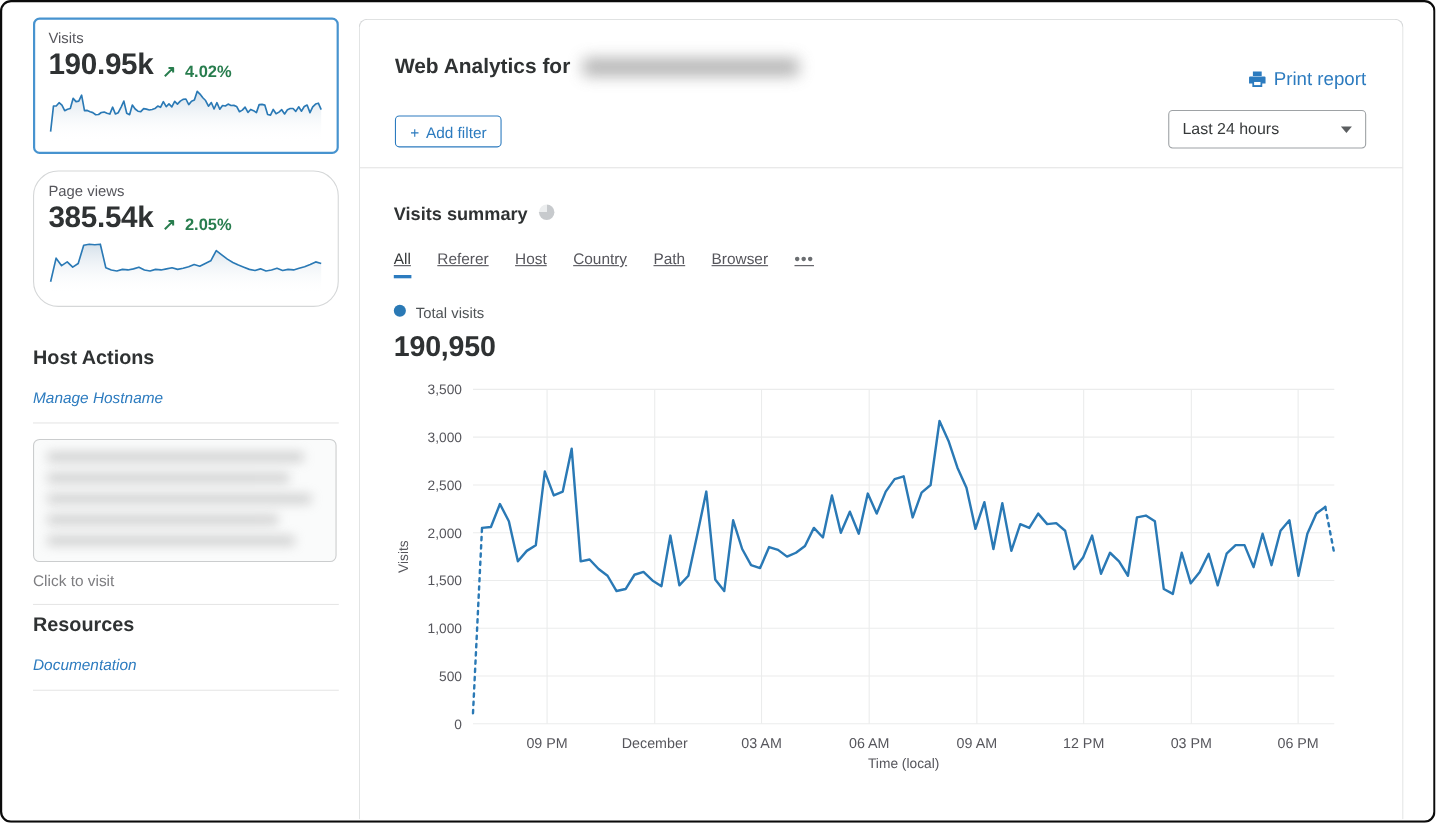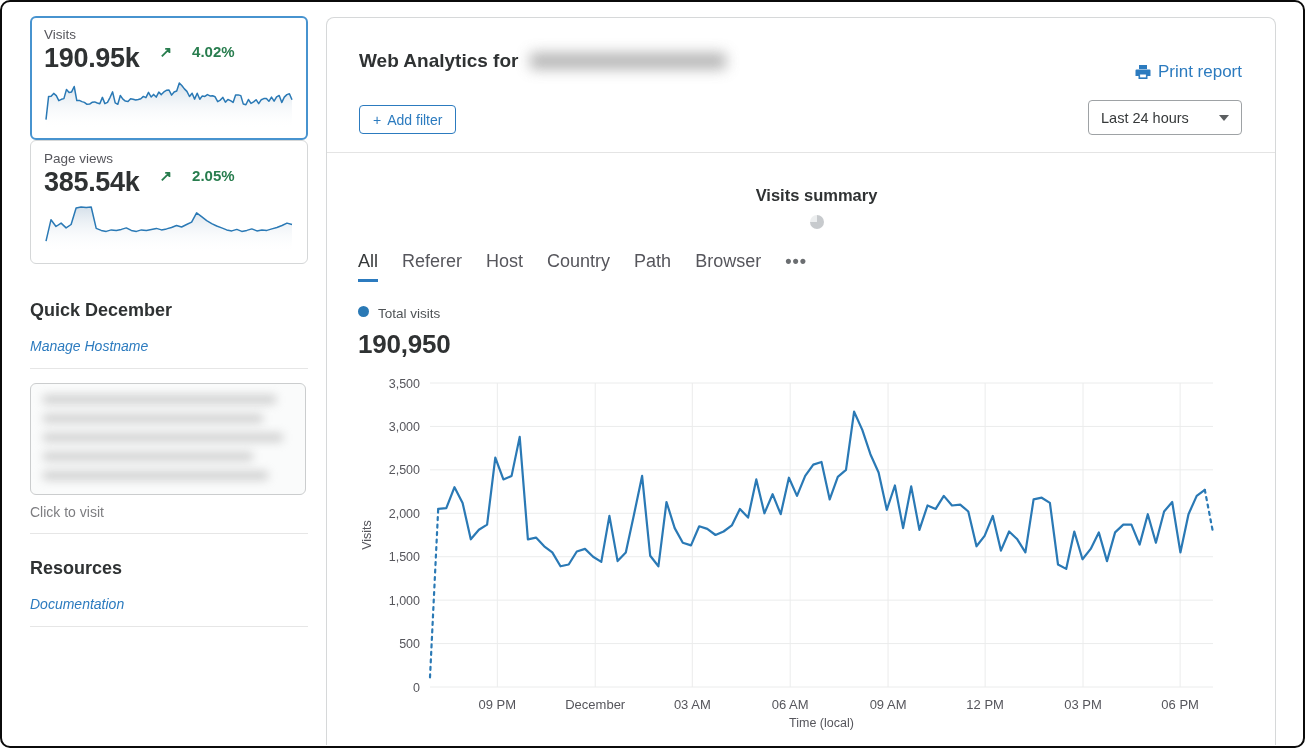--- a/index.html
+++ b/index.html
@@ -2,51 +2,51 @@
 <html><head>
 <meta charset="utf-8">
 <style>
   html,body{margin:0;padding:0;background:#fff;font-family:"Liberation Sans",sans-serif;}
   .frame{position:relative;width:1301px;height:744px;border:2px solid #0b0b0b;border-radius:10px;background:#fff;overflow:hidden;box-sizing:content-box;}
 
   
   .sidebar{position:absolute;left:28px;top:14px;width:278px;}
   .metric-card{box-sizing:border-box;width:278px;height:124px;border:1px solid #d5d7d8;border-radius:6px;background:#fff;padding:10px 13px 0;cursor:pointer;}
   .metric-card.selected{border-width:2px;padding:9px 12px 0;}
-  .metric-card + .metric-card{}
+  .metric-card + .metric-card{margin-top:15px;border-radius:23px;}
   .metric-label{font-size:13.5px;color:#56565c;}
-  .metric-row{display:flex;align-items:flex-start;gap:20px;margin-top:1px;}
+  .metric-row{display:flex;align-items:flex-end;gap:8px;margin-top:1px;}
   .metric-value{font-size:27px;font-weight:bold;color:#2f3233;letter-spacing:-.3px;}
   .metric-change{font-size:15px;font-weight:bold;}
   .metric-arrow{font-size:15px;font-weight:bold;}
   .spark{display:block;margin-top:4px;}
   .side-h{font-size:18px;font-weight:bold;color:#2f3233;margin:36px 0 0;}
   .side-link{display:inline-block;margin-top:17px;font-size:14px;text-decoration:none;cursor:pointer;font-style:italic;}
   .divider{border-top:1px solid #e6e6e6;margin-top:13px;}
   .snippet-label{margin-top:12px;font-size:14px;color:#36393a;}
   .snippet-box{box-sizing:border-box;width:276px;height:112px;margin-top:14px;border:1px solid #cbcdce;border-radius:6px;background:#fafbfb;padding:11px 12px;cursor:pointer;overflow:hidden;}
   .blur-line{height:9px;border-radius:2px;background:#a6a6a6;filter:blur(5px);opacity:.5;margin-bottom:10px;}
   .hint{margin-top:9px;font-size:14px;color:#7d7d80;}
 
   
   .main-card{position:absolute;left:324px;top:15px;width:950px;height:728px;box-sizing:border-box;border:1px solid #d6d8d9;border-bottom:none;border-radius:8px 8px 0 0;background:#fff;}
   .mc-header{position:relative;height:134px;border-bottom:1px solid #e4e4e4;}
   .page-title{position:absolute;left:32px;top:32px;margin:0;font-size:19px;font-weight:bold;color:#2f3233;display:flex;align-items:center;}
   .redacted{display:inline-block;width:196px;height:16px;background:#a0a0a0;border-radius:2px;filter:blur(7px);opacity:.8;margin-left:12px;}
   .print-link{position:absolute;right:33px;top:44px;display:flex;align-items:center;gap:7px;font-size:17px;text-decoration:none;cursor:pointer;}
   .add-filter{position:absolute;left:32px;top:87px;display:flex;align-items:center;gap:6px;height:29px;padding:0 13px;background:#fff;border:1px solid;border-radius:4px;font-size:14px;font-family:inherit;cursor:pointer;}
-  .select{position:absolute;right:33px;top:82px;box-sizing:border-box;width:154px;height:35px;border:1px solid #9ea2a5;border-radius:4px;background:#fff;display:flex;align-items:center;justify-content:space-between;padding:0 12px;font-size:14.5px;color:#36393a;cursor:pointer;}
+  .select{position:absolute;right:33px;top:82px;box-sizing:border-box;width:180px;height:35px;border:1px solid #9ea2a5;border-radius:4px;background:#fff;display:flex;align-items:center;justify-content:space-between;padding:0 12px;font-size:14.5px;color:#36393a;cursor:pointer;}
   .caret{width:0;height:0;border-left:5px solid transparent;border-right:5px solid transparent;border-top:6px solid #5b5e60;}
 
   .mc-content{padding:33px 0 0 31px;}
-  .sec-title-row{display:flex;align-items:center;gap:10px;flex-direction:column;}
+  .sec-title-row{display:flex;align-items:flex-start;gap:10px;}
   .sec-title{margin:0;font-size:16.5px;font-weight:bold;color:#2f3233;}
   .pie-icon{width:14px;height:14px;border-radius:50%;background:conic-gradient(#c7cacd 0 270deg,#eceeef 270deg 360deg);}
   .desc{margin:14px 0 0;font-size:14px;color:#4f5356;}
-  .tabs{margin-top:22px;display:flex;gap:24px;font-size:18px;color:#56565c;}
+  .tabs{margin-top:22px;display:flex;gap:24px;font-size:14px;color:#56565c;text-decoration:underline;}
   .tab{padding-bottom:7px;cursor:pointer;border-bottom:3px solid transparent;}
   .tab.active{color:#36393a;}
   .tab.more{letter-spacing:1px;font-weight:bold;color:#6b6e71;}
   .legend{margin-top:24px;display:flex;align-items:flex-start;gap:9px;font-size:13.5px;color:#4f5356;}
   .legend-dot{width:11px;height:11px;border-radius:50%;}
   .total{margin-top:8px;font-size:26px;font-weight:bold;color:#2f3233;letter-spacing:-.2px;}
   #chart{margin-top:11px;display:block;}
   svg text{font-family:"Liberation Sans",sans-serif;}
 </style>
 </head>
@@ -87,35 +87,35 @@
             <linearGradient id="g1" x1="0" y1="0" x2="0" y2="1">
               <stop offset="0" stop-color="#c7d6e3" stop-opacity="0.75"></stop>
               <stop offset="1" stop-color="#ffffff" stop-opacity="0"></stop>
             </linearGradient>
           </defs>
           <path d="M2.0 39.1L7.0 17.7L12.0 24.5L17.1 21.1L22.1 25.9L27.1 22.5L32.1 6.0L37.1 5.0L42.2 5.5L47.2 5.0L52.2 26.4L57.2 28.4L62.2 29.4L67.3 27.9L72.3 28.4L77.3 27.4L82.3 25.9L87.3 28.4L92.4 29.4L97.4 27.9L102.4 28.4L107.4 27.4L112.4 26.4L117.5 27.9L122.5 26.9L127.5 25.5L132.5 23.5L137.6 25.0L142.6 22.5L147.6 20.1L152.6 10.8L157.6 14.7L162.7 18.6L167.7 21.6L172.7 24.0L177.7 25.9L182.7 27.9L187.8 28.9L192.8 27.4L197.8 29.4L202.8 28.4L207.8 26.9L212.9 28.9L217.9 27.9L222.9 28.4L227.9 26.9L232.9 25.5L238.0 23.5L243.0 21.1L248.0 22.5L248.0 51L2.0 51Z" fill="url(#g1)" stroke="none"></path>
           <path d="M2.0 39.1L7.0 17.7L12.0 24.5L17.1 21.1L22.1 25.9L27.1 22.5L32.1 6.0L37.1 5.0L42.2 5.5L47.2 5.0L52.2 26.4L57.2 28.4L62.2 29.4L67.3 27.9L72.3 28.4L77.3 27.4L82.3 25.9L87.3 28.4L92.4 29.4L97.4 27.9L102.4 28.4L107.4 27.4L112.4 26.4L117.5 27.9L122.5 26.9L127.5 25.5L132.5 23.5L137.6 25.0L142.6 22.5L147.6 20.1L152.6 10.8L157.6 14.7L162.7 18.6L167.7 21.6L172.7 24.0L177.7 25.9L182.7 27.9L187.8 28.9L192.8 27.4L197.8 29.4L202.8 28.4L207.8 26.9L212.9 28.9L217.9 27.9L222.9 28.4L227.9 26.9L232.9 25.5L238.0 23.5L243.0 21.1L248.0 22.5" fill="none" stroke="#2a79b5" stroke-width="1.5" stroke-linejoin="round"></path>
         </svg>
     </div>
 
-    <h2 class="side-h">Quick December</h2>
+    <h2 class="side-h">Host Actions</h2>
     <a class="side-link accent-txt" style="color: rgb(44, 123, 191);">Manage Hostname</a>
     <div class="divider"></div>
 
     <div class="snippet-box">
       <div class="blur-line" style="width:93%"></div>
       <div class="blur-line" style="width:88%"></div>
       <div class="blur-line" style="width:96%"></div>
       <div class="blur-line" style="width:84%"></div>
       <div class="blur-line" style="width:90%"></div>
     </div>
     <div class="hint">Click to visit</div>
     <div class="divider"></div>
 
-    <h2 class="side-h" style="margin-top:24px">Resources</h2>
+    <h2 class="side-h" style="margin-top:8px">Resources</h2>
     <a class="side-link accent-txt" style="color: rgb(44, 123, 191);">Documentation</a>
     <div class="divider"></div>
   </aside>
 
   <main class="main-card">
     <div class="mc-header">
       <h1 class="page-title">
         <span>Web Analytics for</span>
         <span class="redacted"></span>
       </h1>

